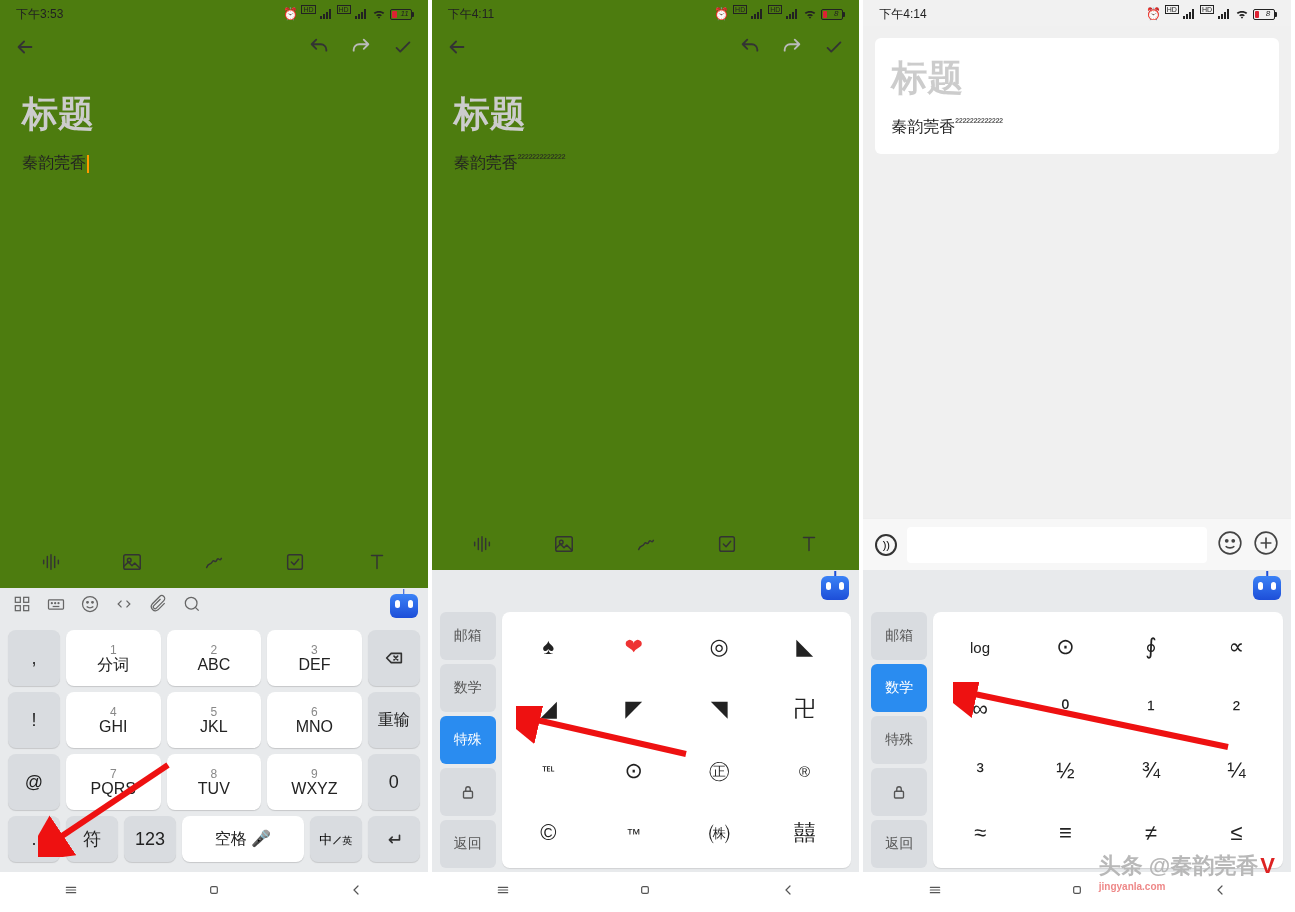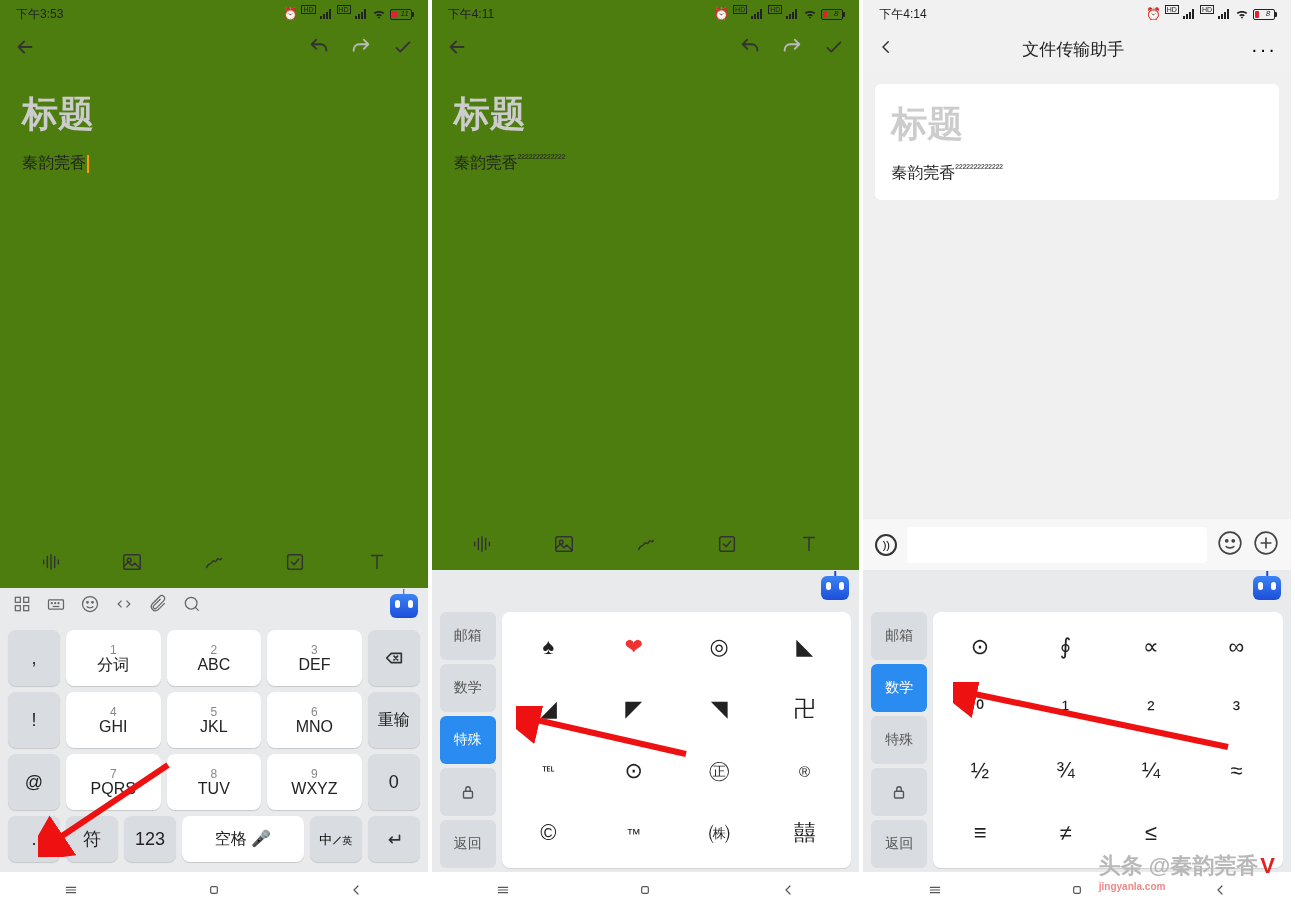--- a/index.html
+++ b/index.html
@@ -529,27 +529,20 @@
             <path d="M12 20l-2-2.5c1-1 3-1 4 0zM7 14c3-2.5 7-2.5 10 0l-2 2c-2-1.5-4-1.5-6 0zM3 10c5-4 13-4 18 0l-2 2c-4-3-10-3-14 0z"></path>
           </svg>
         </span>
       <span class="batt">
           <span class="fill" style="width:18%"></span>
           <span class="txt">8</span>
         </span>
     </span>
   </div>
 
-  <div class="nav" style="background:#f1f1f1;">
-    <span class="chev-left"><svg viewBox="0 0 24 24">
-          <path d="M15 5l-7 7 7 7"></path>
-        </svg></span>
-    <span class="nav-title">文件传输助手</span>
-    <span class="dots">···</span>
-  </div>
 
   <div class="editor-area">
     <div class="note-card">
       <div class="title-ph">标题</div>
       <div class="content"><span>秦韵莞香</span><span class="sup">²²²²²²²²²²²²²</span></div>
     </div>
   </div>
 
   <div class="chat-input-row" style="background:#f7f7f7;">
     <span>
@@ -584,20 +577,21 @@
         <div class="sym-cat">特殊</div>
         <div class="sym-cat">
             <svg viewBox="0 0 24 24">
               <rect x="6" y="11" width="12" height="9" rx="1.5"></rect>
               <path d="M9 11V8a3 3 0 016 0v3"></path>
             </svg>
           </div>
         <div class="sym-cat">返回</div>
       </div>
       <div class="sym-grid">
+        <div class="sym-cell small">log</div>
         <div class="sym-cell">⊙</div>
         <div class="sym-cell">∮</div>
         <div class="sym-cell">∝</div>
         <div class="sym-cell">∞</div>
         <div class="sym-cell">⁰</div>
         <div class="sym-cell">¹</div>
         <div class="sym-cell">²</div>
         <div class="sym-cell">³</div>
         <div class="sym-cell">½</div>
         <div class="sym-cell">¾</div>

